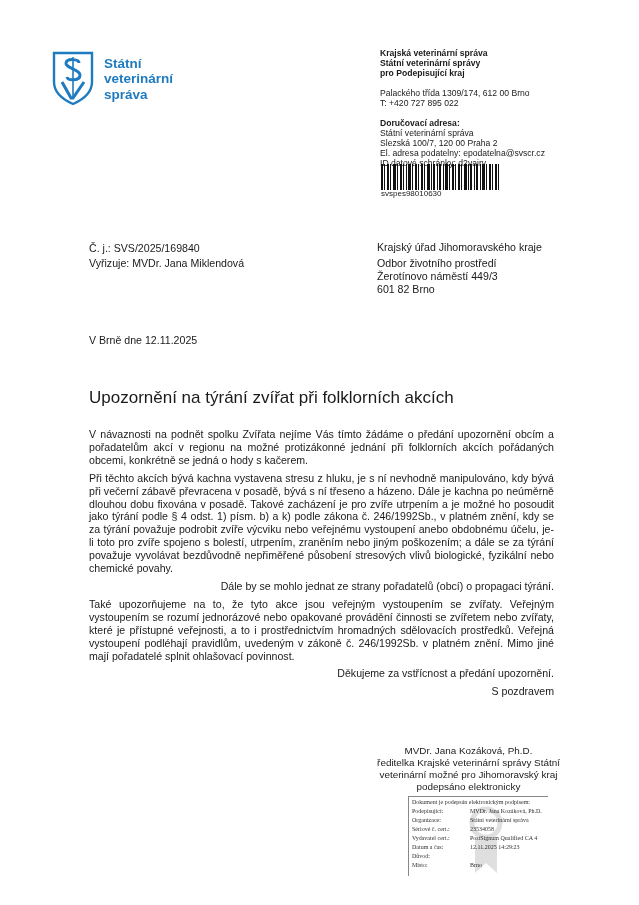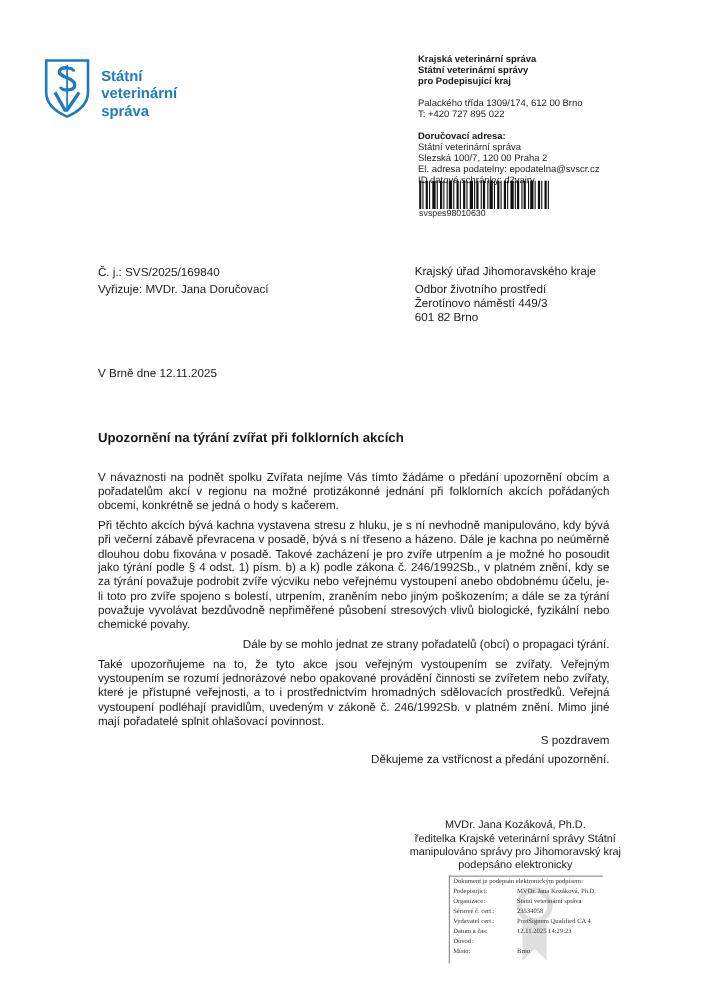--- a/index.html
+++ b/index.html
@@ -1,35 +1,35 @@
 <!DOCTYPE html>
 <html><head>
   <meta charset="utf-8">
   <style>
     * { box-sizing: border-box; margin: 0; padding: 0; }
     html, body { width: 639px; height: 905px; background: #ffffff; overflow: hidden; }
     body { position: relative; font-family: "Liberation Sans", sans-serif; color: #1a1a1a; }
 
-    .logo { position: absolute; left: 40px; top: 48px; width: 150px; height: 60px; display: flex; align-items: flex-end; }
+    .logo { position: absolute; left: 52px; top: 48px; width: 150px; height: 60px; display: flex; align-items: center; }
     .logo svg { width: 42px; height: 56px; }
     .logo-text { margin-left: 10px; margin-top: 2px; color: #1f7bc0; font-weight: bold; font-size: 13.5px; line-height: 15.5px; }
 
     .sender { position: absolute; left: 380px; top: 48px; width: 230px; font-size: 8.6px; line-height: 10px; }
     .sender .bold { font-weight: bold; }
     .sender .gap { height: 10px; }
 
     .barcode { position: absolute; left: 381px; top: 164px; width: 120px; height: 26px; display: flex; }
     .barcode-label { position: absolute; left: 381px; top: 189px; width: 120px; text-align: left; font-size: 8px; line-height: 9px; }
 
     .ref { position: absolute; left: 89px; top: 241px; font-size: 10.6px; line-height: 15px; }
     .recipient { position: absolute; left: 377px; top: 241px; font-size: 10.6px; line-height: 13px; }
     .recipient .line0 { margin-bottom: 3px; }
 
     .date { position: absolute; left: 89px; top: 333px; font-size: 10.6px; line-height: 14px; }
-    .subject { position: absolute; left: 89px; top: 390px; font-size: 12px; line-height: 16px; font-weight: bold; }
+    .subject { position: absolute; left: 89px; top: 390px; font-size: 17px; line-height: 16px; }
 
     .body { position: absolute; left: 89px; top: 428px; width: 465px; font-size: 10.6px; line-height: 12.9px; }
     .body p { text-align: justify; margin-bottom: 5px; }
     .body p.left { text-align: right; }
 
     .signature { position: absolute; left: 366px; top: 745px; width: 205px; text-align: center; font-size: 9.9px; line-height: 12px; }
 
     .stamp { position: absolute; left: 408px; top: 796px; width: 140px; height: 80px; border-left: 1px solid #888; border-top: 1px solid #888; font-family: "Liberation Serif", serif; font-size: 6px; line-height: 9px; color: #333; padding-left: 3px; }
     .stamp .title { padding-top: 1px; }
     .stamp .row { display: flex; }
@@ -111,46 +111,46 @@
       <rect x="111" y="0" width="1" height="26"></rect>
         <rect x="114" y="0" width="2" height="26"></rect>
         <rect x="117" y="0" width="1" height="26"></rect>
     </g>
   </svg>
 </div>
 <div class="barcode-label">svspes98010630</div>
 
 <div class="ref">
   <div>Č. j.: SVS/2025/169840</div>
-  <div>Vyřizuje: MVDr. Jana Doručovací</div>
+  <div>Vyřizuje: MVDr. Jana Miklendová</div>
 </div>
 
 <div class="recipient">
   <div class="line0">Krajský úřad Jihomoravského kraje</div>
   <div>Odbor životního prostředí</div>
   <div>Žerotínovo náměstí 449/3</div>
   <div>601 82 Brno</div>
 </div>
 
 <div class="date">V Brně dne 12.11.2025</div>
 <div class="subject">Upozornění na týrání zvířat při folklorních akcích</div>
 
 <div class="body">
   <p>V návaznosti na podnět spolku Zvířata nejíme Vás tímto žádáme o předání upozornění obcím a pořadatelům akcí v regionu na možné protizákonné jednání při folklorních akcích pořádaných obcemi, konkrétně se jedná o hody s kačerem.</p>
   <p>Při těchto akcích bývá kachna vystavena stresu z hluku, je s ní nevhodně manipulováno, kdy bývá při večerní zábavě převracena v posadě, bývá s ní třeseno a házeno. Dále je kachna po neúměrně dlouhou dobu fixována v posadě. Takové zacházení je pro zvíře utrpením a je možné ho posoudit jako týrání podle § 4 odst. 1) písm. b) a k) podle zákona č. 246/1992Sb., v platném znění, kdy se za týrání považuje podrobit zvíře výcviku nebo veřejnému vystoupení anebo obdobnému účelu, je-li toto pro zvíře spojeno s bolestí, utrpením, zraněním nebo jiným poškozením; a dále se za týrání považuje vyvolávat bezdůvodně nepřiměřené působení stresových vlivů biologické, fyzikální nebo chemické povahy.</p>
   <p class="left">Dále by se mohlo jednat ze strany pořadatelů (obcí) o propagaci týrání.</p>
   <p>Také upozorňujeme na to, že tyto akce jsou veřejným vystoupením se zvířaty. Veřejným vystoupením se rozumí jednorázové nebo opakované provádění činnosti se zvířetem nebo zvířaty, které je přístupné veřejnosti, a to i prostřednictvím hromadných sdělovacích prostředků. Veřejná vystoupení podléhají pravidlům, uvedeným v zákoně č. 246/1992Sb. v platném znění. Mimo jiné mají pořadatelé splnit ohlašovací povinnost.</p>
+  <p class="left">Děkujeme za vstřícnost a předání upozornění.</p>
   <p class="left">S pozdravem</p>
-  <p class="left">Děkujeme za vstřícnost a předání upozornění.</p>
 </div>
 
 <div class="signature">
   <div>MVDr. Jana Kozáková, Ph.D.</div>
   <div>ředitelka Krajské veterinární správy Státní</div>
-  <div>manipulováno správy pro Jihomoravský kraj</div>
+  <div>veterinární možné pro Jihomoravský kraj</div>
   <div>podepsáno elektronicky</div>
 </div>
 
 <div class="stamp">
   <svg class="wm" viewBox="0 0 38 70">
     <circle cx="19" cy="18" r="14" fill="none" stroke="#000" stroke-width="5"></circle>
     <path d="M8 34 L8 68 L19 58 L30 68 L30 34" fill="#000"></path>
   </svg>
   <div class="title">Dokument je podepsán elektronickým podpisem:</div>
   <div class="row">

